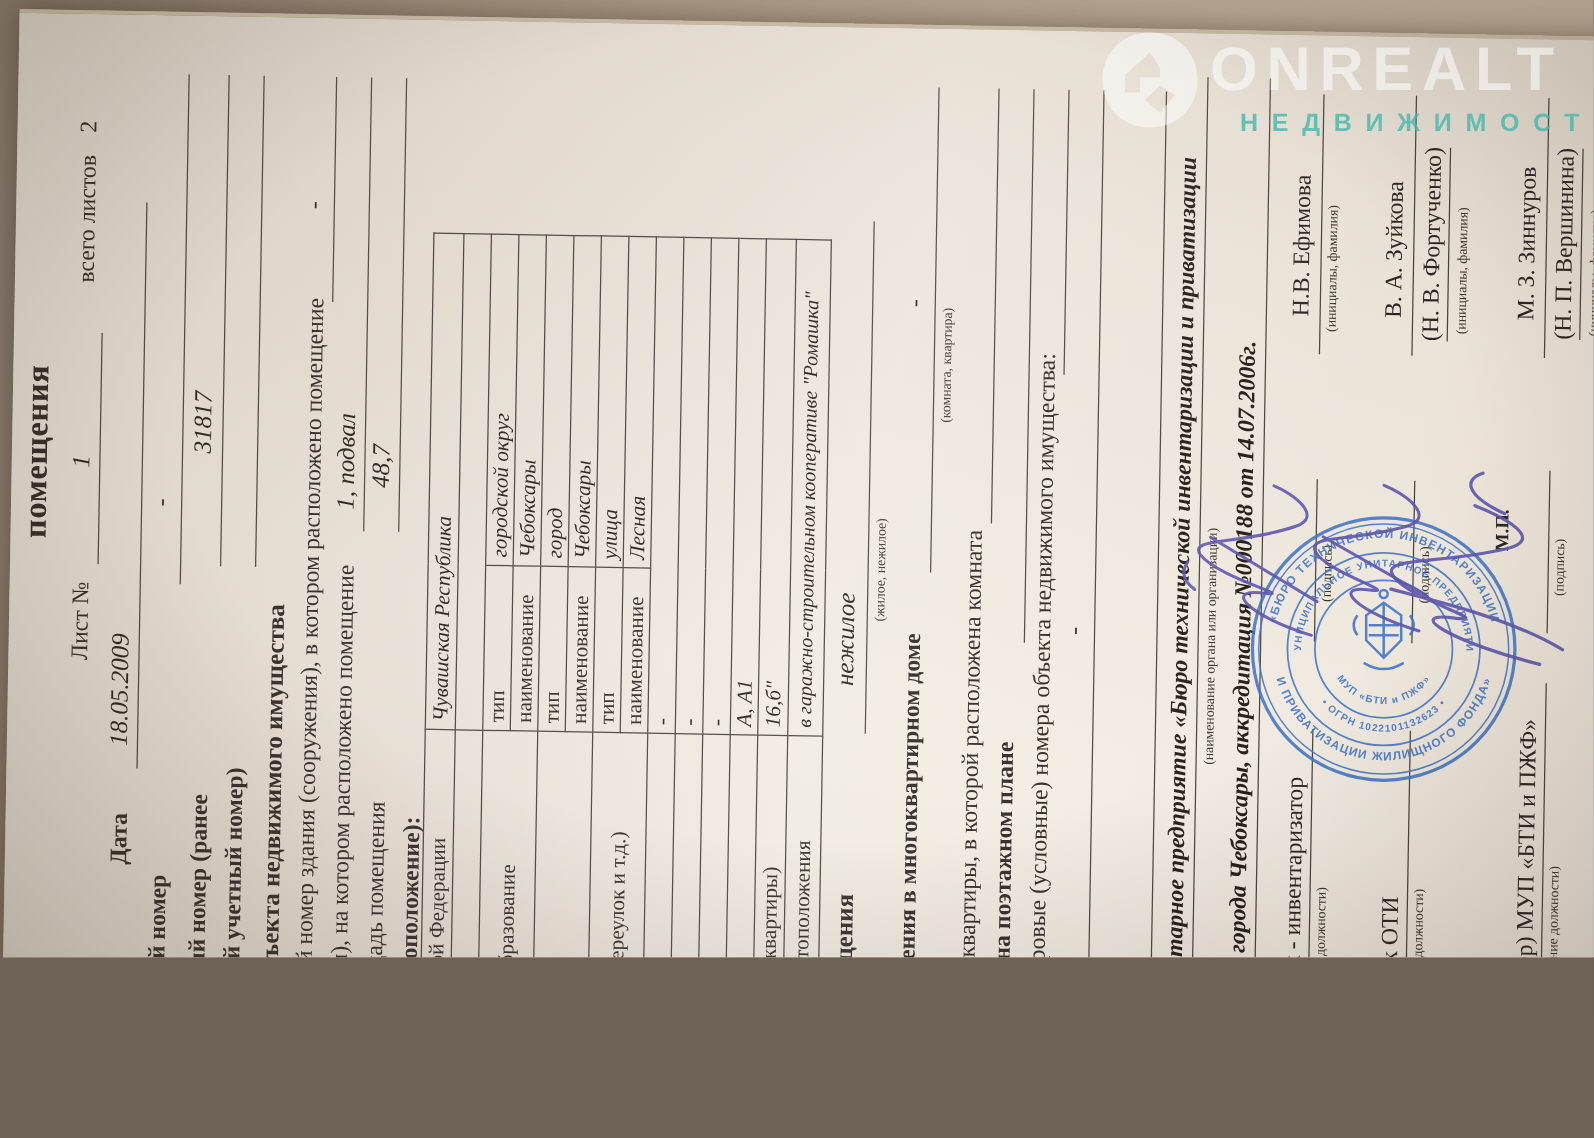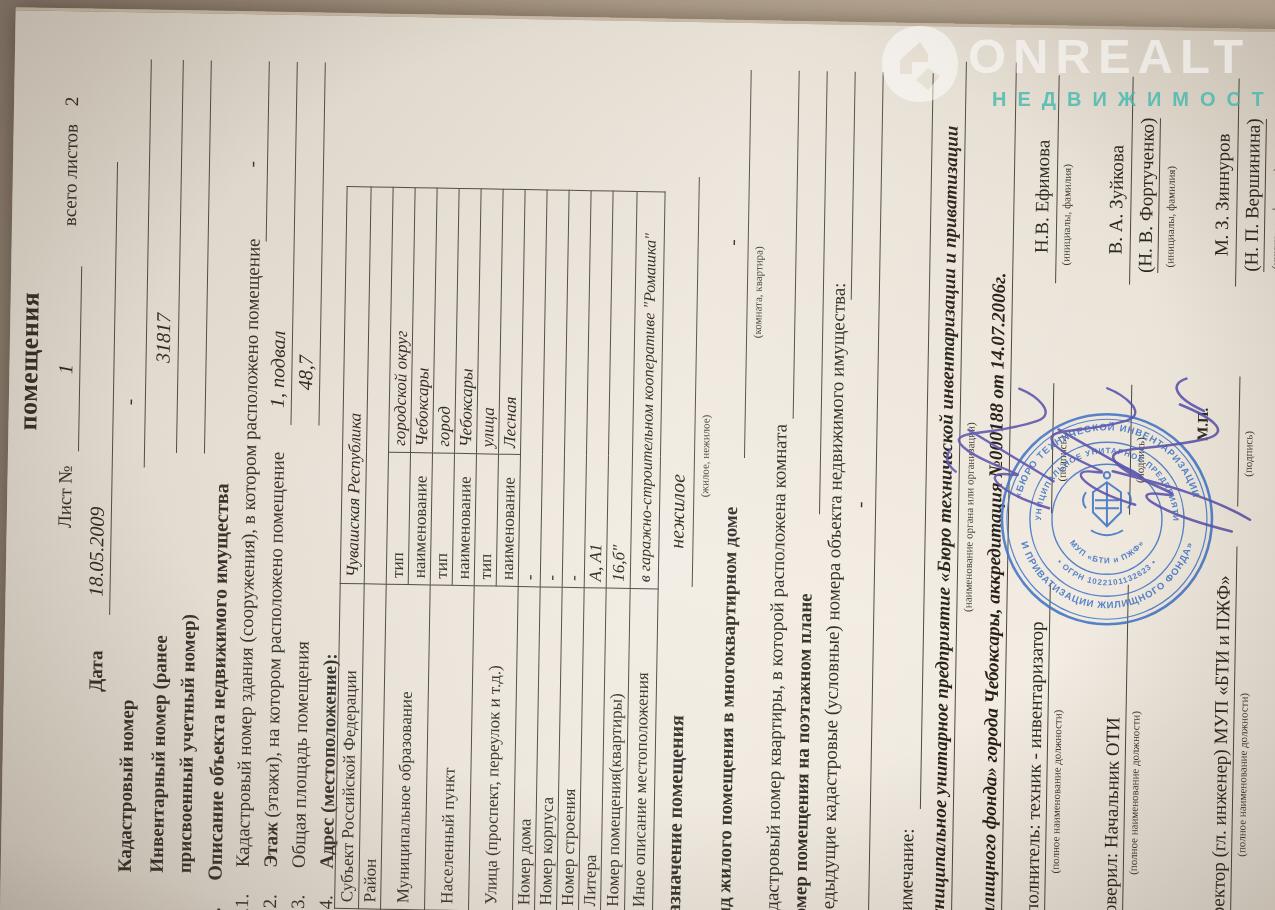--- a/index.html
+++ b/index.html
@@ -1,16 +1,16 @@
 <!DOCTYPE html>
 <html><head>
 <meta charset="utf-8">
 <style>
   html,body{margin:0;padding:0;background:#6e6257;}
-  #stage{position:relative;width:1275px;height:910px;overflow:hidden;
+  #stage{position:relative;width:1275px;height:766px;overflow:hidden;
          background:linear-gradient(100deg,#8a7c6f 0%,#a3927f 28%,#b4a490 60%,#c8b8a3 100%);}
   
   #paper{position:absolute;left:0;top:0;width:915px;height:1500px;
          transform:translate(-0.3px,925px) rotate(-89deg);transform-origin:0 0;
          background:linear-gradient(104deg,#ddd5c9 0%,#ece5da 7%,#f2ece2 42%,#eae3d8 75%,#ded6c9 100%);
          box-shadow:0 0 22px rgba(40,28,15,.45);border-right:3px solid #c7b9a5;}
   #paper::after{content:"";position:absolute;inset:0;pointer-events:none;
          background:linear-gradient(12deg,rgba(115,95,75,.14),rgba(255,255,255,0) 30%,rgba(255,255,255,.10) 55%,rgba(110,95,75,.16) 96%);}
   .vignette{position:absolute;inset:0;pointer-events:none;
          background:radial-gradient(ellipse at 52% 45%,rgba(0,0,0,0) 55%,rgba(50,35,20,.20) 100%);}

